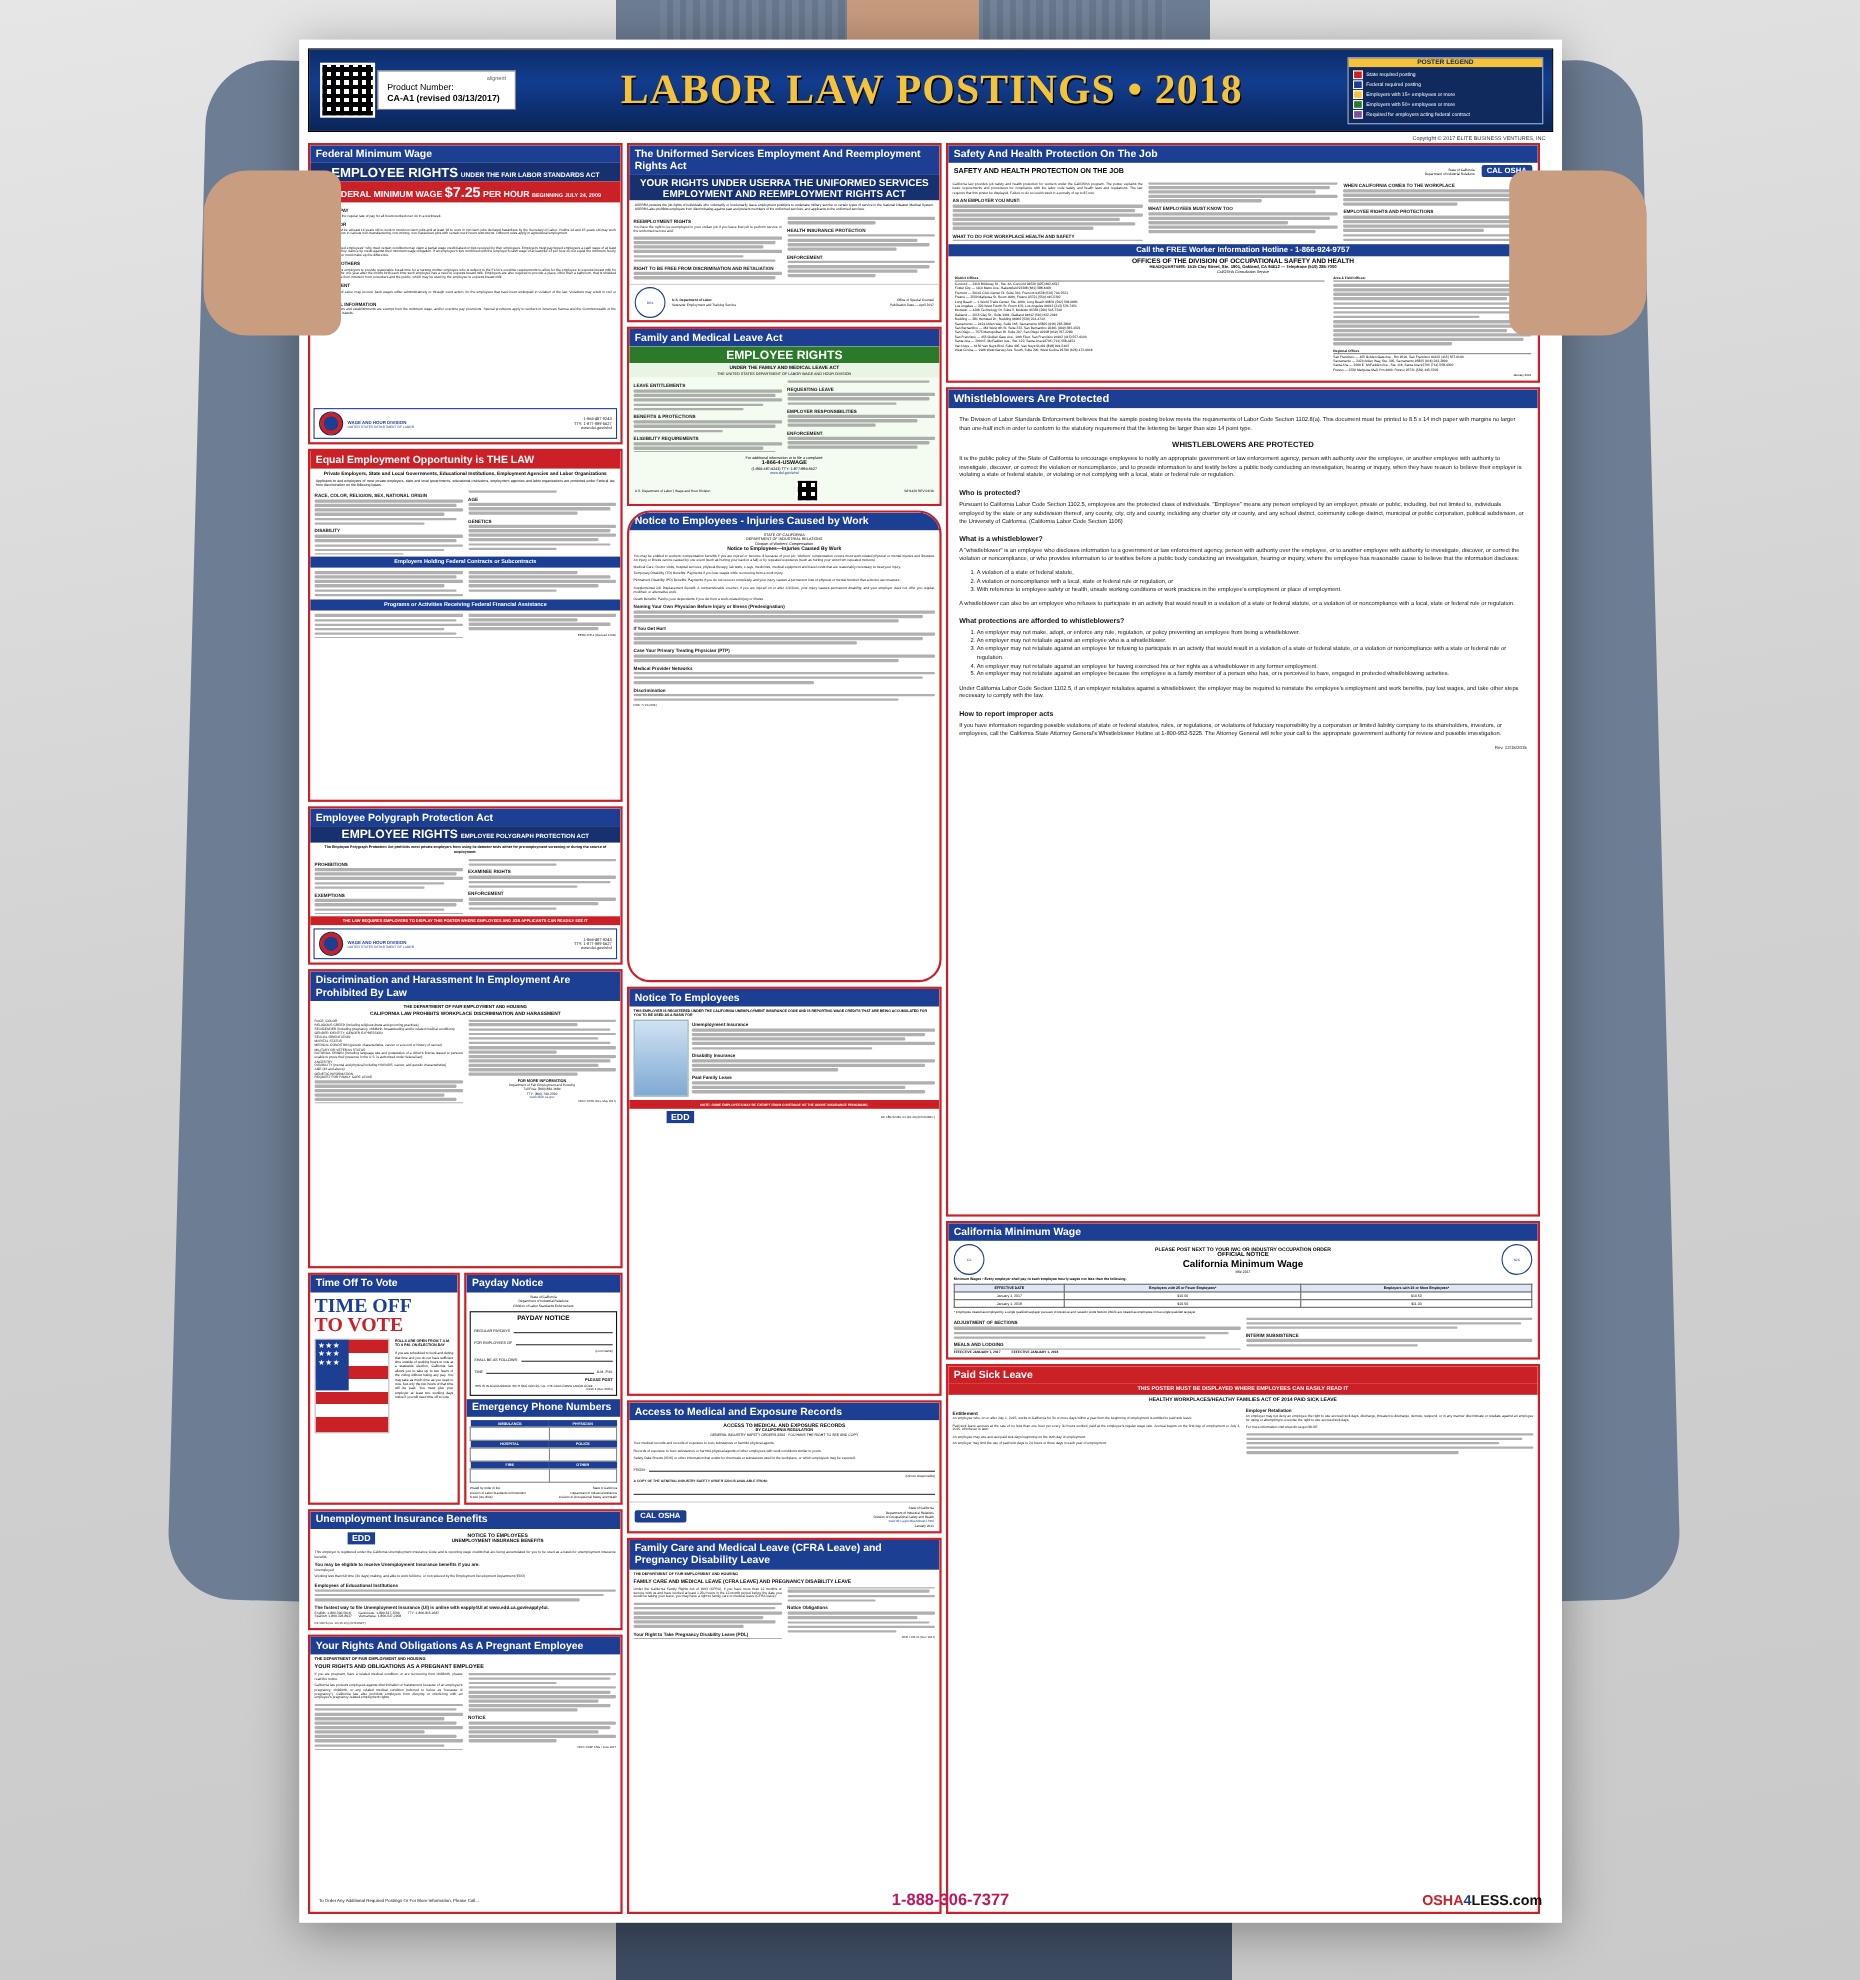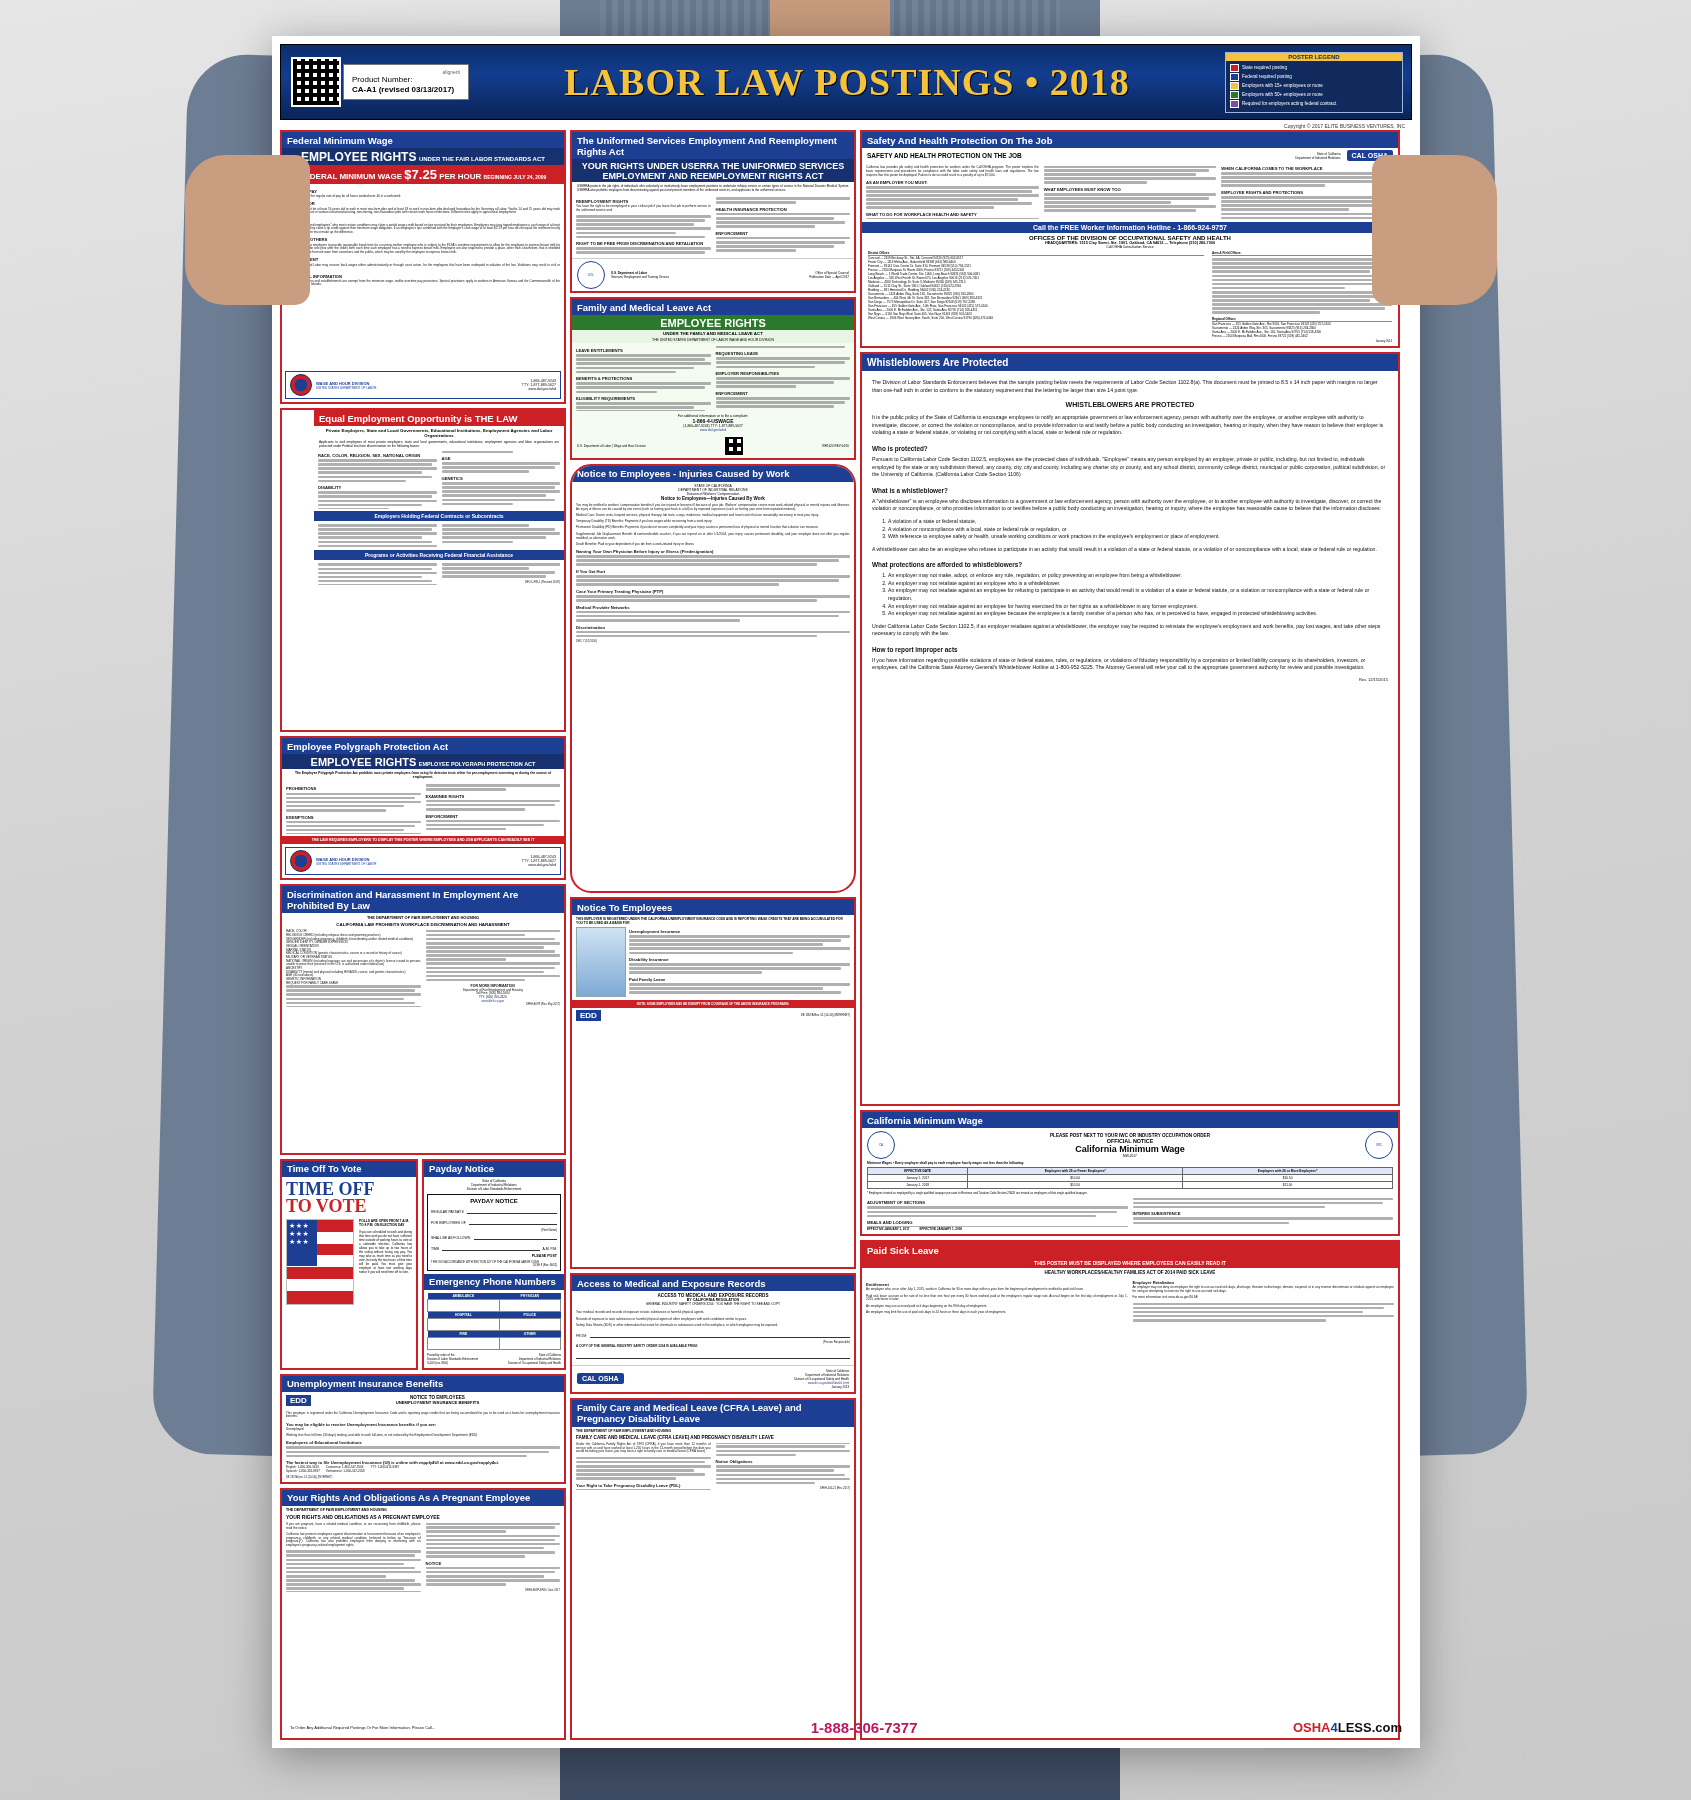--- a/index.html
+++ b/index.html
@@ -224,21 +224,21 @@
   .footnote { font-size:4px; color:#111; max-width:280px; text-align:center;}
   .greenbox { border:2px solid #2b7a2b; background:#f2fbef;}
   .greenhd { background:#2b7a2b; color:#fff;}
   .cali-table { width:100%; border-collapse:collapse; font-size:3.2px;}
   .cali-table th { background:#dfe6f5; border:0.5px solid #666; padding:1px;}
   .cali-table td { border:0.5px solid #666; padding:1px; text-align:center;}
   .seal-circle {
     width:26px;height:26px;border-radius:50%;border:1.2px solid #1c3f94;
     display:flex;align-items:center;justify-content:center;font-size:3px;color:#1c3f94;text-align:center;
   }
-  .edd-logo{ background:#1c3f94;color:#fff;font-weight:bold;font-size:8px;padding:1px 4px;}
+  .edd-logo{ background:#1c3f94;color:#fff;font-weight:bold;font-size:8px;padding:1px 4px;margin-left:30px;}
   .wb-body { padding:8px 10px; font-size:5.2px; line-height:1.45; color:#111;}
   .wb-body h3 { font-size:6.4px; margin:7px 0 3px;}
   .wb-body p { margin:0 0 5px; text-align:left;}
   .wb-hd { background:#1c3f94; color:#fff; font-weight:bold; font-size:10px; padding:3px 5px;}
   .wb-sub { text-align:center; font-weight:bold; font-size:7px; margin:6px 0 4px;}
 </style>
 </head>
 <body>
 
 <div id="root">
@@ -329,21 +329,21 @@
                 <div style="font-weight:normal;font-size:3px">UNITED STATES DEPARTMENT OF LABOR</div>
               </div>
               <div class="wnum">
                 <div>1-866-487-9243</div>
                 <div>TTY: 1-877-889-5627</div>
                 <div>www.dol.gov/whd</div>
               </div>
             </div>
           </div>
 
-          <div class="panel" style="flex:1 1 auto;padding-left:32px;">
+          <div class="panel" style="flex:1 1 auto;">
             <div class="panel-hd red">Equal Employment Opportunity is THE LAW</div>
             <div style="text-align:center;font-weight:bold;font-size:4.4px;padding:2px 4px;">Private Employers, State and Local Governments, Educational Institutions, Employment Agencies and Labor Organizations</div>
             <div style="font-size:3.2px;padding:0 5px;text-align:justify;">Applicants to and employees of most private employers, state and local governments, educational institutions, employment agencies and labor organizations are protected under Federal law from discrimination on the following bases:</div>
             <div class="body c2">
               <h4>RACE, COLOR, RELIGION, SEX, NATIONAL ORIGIN</h4>
               <div class="lines">
                 <div class="line s1"></div>
                   <div class="line s2"></div>
                   <div class="line s1"></div>
                   <div class="line s3"></div>

